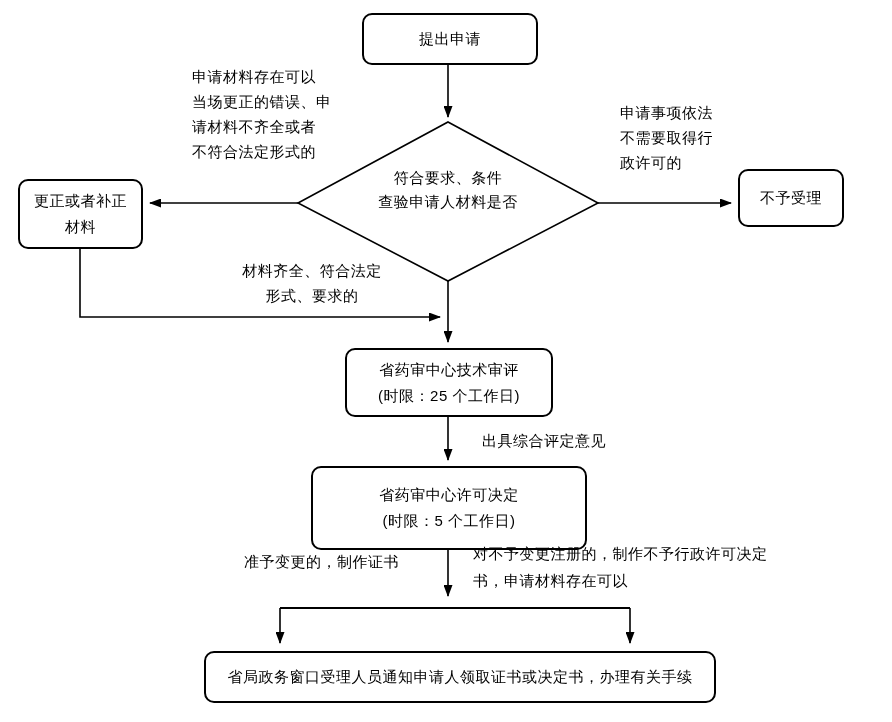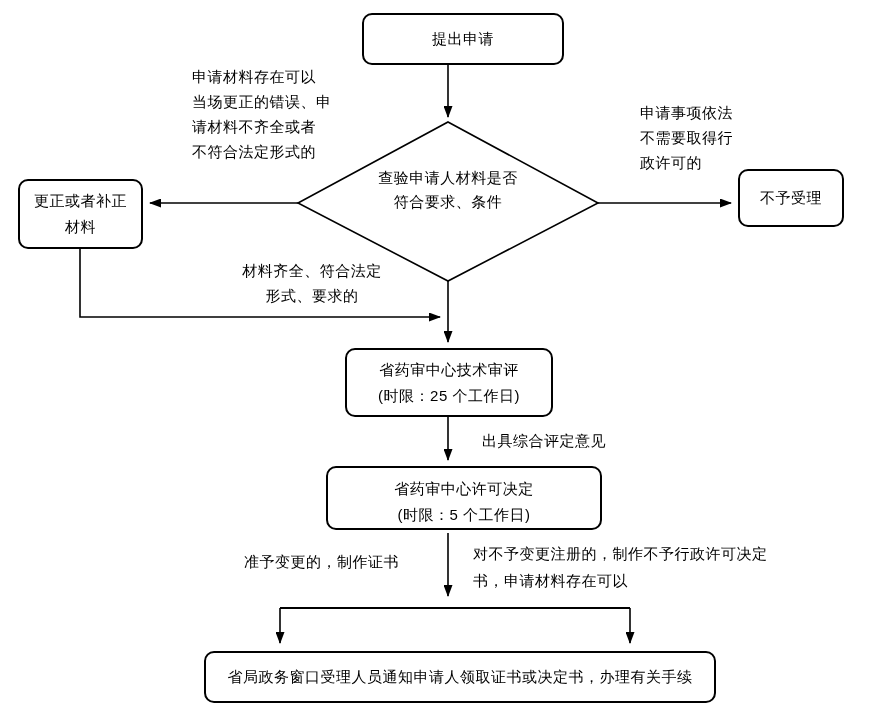--- a/index.html
+++ b/index.html
@@ -15,29 +15,29 @@
     text-align:center; font-size:15px; line-height:26px; letter-spacing:0.5px;
   }
   .diamond-text {
     position:absolute; text-align:center; font-size:15px; line-height:24px; letter-spacing:0.5px;
   }
   .flow-label {
     position:absolute; font-size:15px; line-height:25px; letter-spacing:0.5px; white-space:nowrap;
   }
   .flow-label.center { text-align:center; }
   
-  #node-start            { left:362px; top:13px;  width:202px; height:52px; }
+  #node-start            { left:362px; top:13px;  width:176px; height:52px; }
   #diamond-text          { left:338px; top:166px; width:220px; }
   #node-correct          { left:18px;  top:179px; width:125px; height:70px;align-items:center; }
   #node-reject           { left:738px; top:169px; width:106px; height:58px; }
   #node-tech-review      { left:345px; top:348px; width:208px; height:69px; }
-  #node-license-decision { left:326px; top:466px; width:276px; height:64px;justify-content:flex-end; }
+  #node-license-decision { left:311px; top:466px; width:276px; height:84px; }
   #node-notify           { left:204px; top:651px; width:512px; height:52px; }
   #label-correctable     { left:168px; top:64px;margin-left:24px; }
-  #label-no-permit       { left:640px; top:100px; }
+  #label-no-permit       { left:620px; top:100px; }
   #label-complete        { left:227px; top:258px; width:170px; }
   #label-eval            { left:482px; top:428px; }
   #label-approved        { left:244px; top:549px; }
   #label-denied          { left:473px; top:540px; line-height:27px; }
 </style>
 </head>
 <body>
 
 <div class="canvas">
 
@@ -69,22 +69,22 @@
     <path d="M280,608 V643" stroke="#000000" stroke-width="1.6" fill="none" marker-end="url(#arrow)"></path>
 
     <path d="M630,608 V643" stroke="#000000" stroke-width="1.6" fill="none" marker-end="url(#arrow)"></path>
   </svg>
 
   <div class="node" id="node-start">
     <span>提出申请</span>
   </div>
 
   <div class="diamond-text" id="diamond-text">
+    <div>符合要求、条件</div>
     <div>查验申请人材料是否</div>
-    <div>符合要求、条件</div>
   </div>
 
   <div class="node" id="node-correct">
     <div>更正或者补正</div>
     <div>材料</div>
   </div>
 
   <div class="node" id="node-reject">
     <span>不予受理</span>
   </div>

